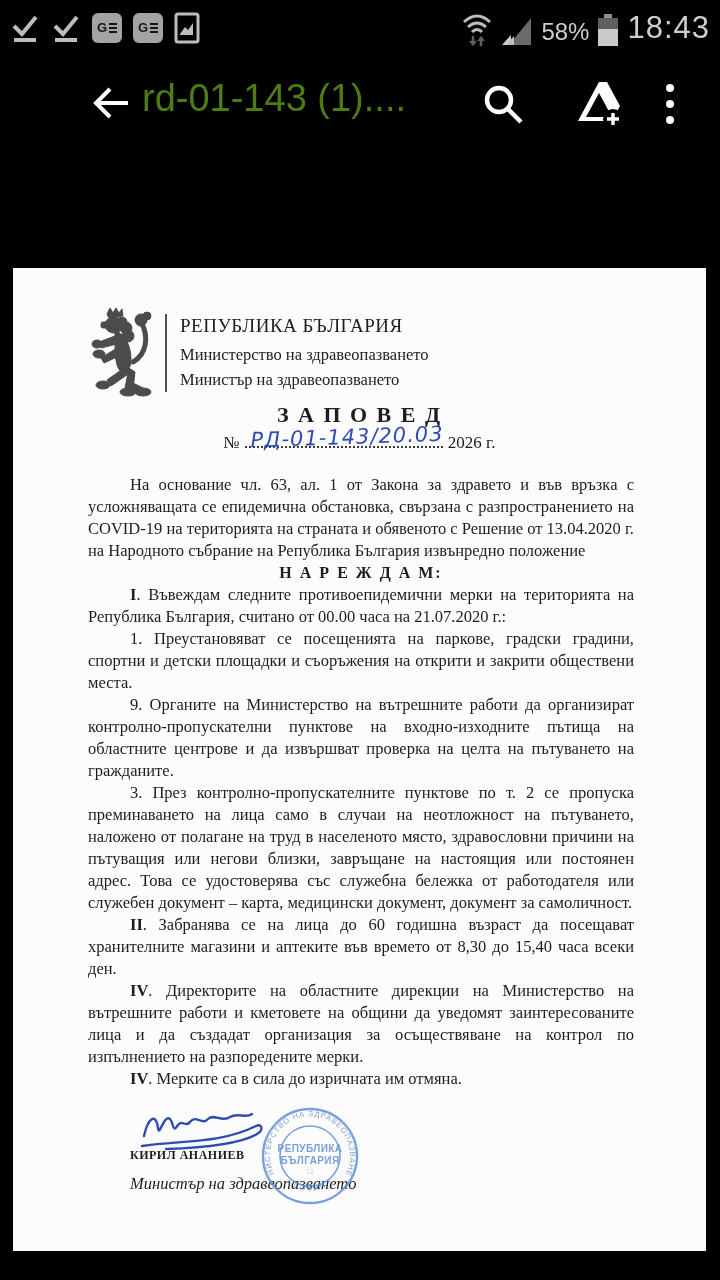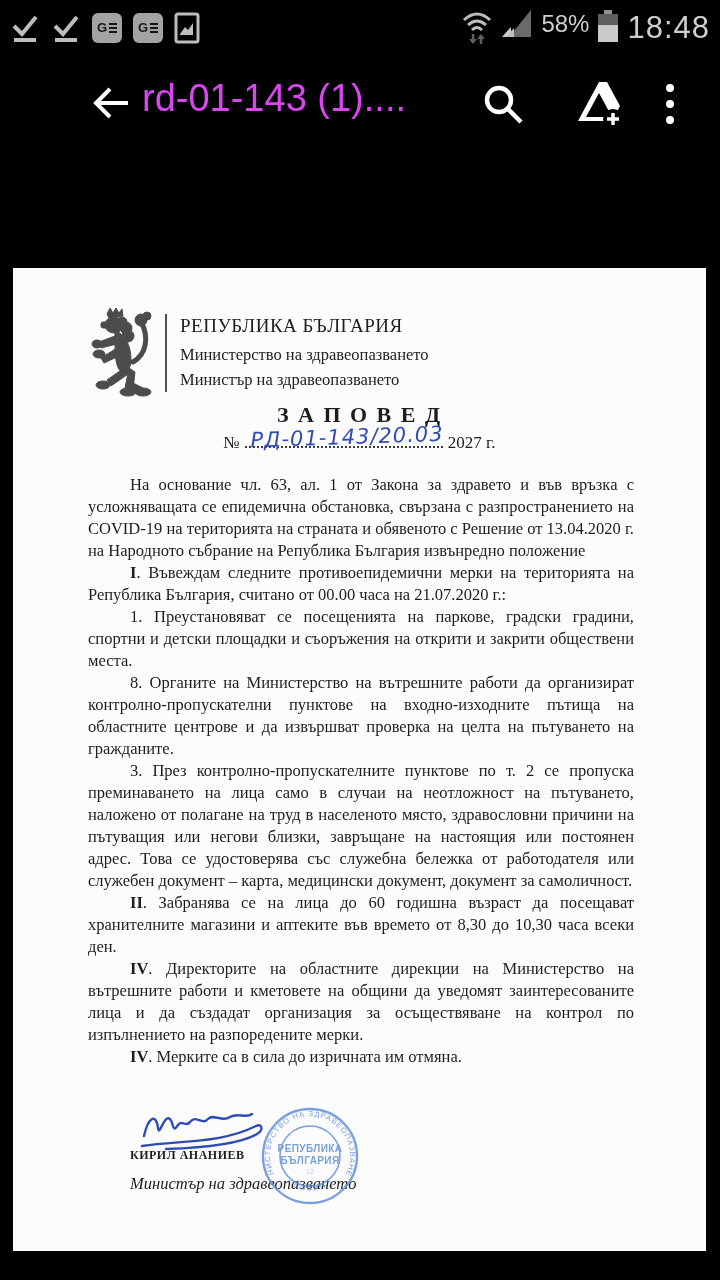--- a/index.html
+++ b/index.html
@@ -7,36 +7,36 @@
     --page-bg:#fcfcfc; --text-dark:#1d1d1d; --ink-blue:#2f4cb3; --stamp-blue:#5e8cd6;
   }
   *{margin:0;padding:0;box-sizing:border-box;}
   html,body{background:#000;}
   .screen{position:relative;width:720px;height:1280px;background:var(--bar-bg);overflow:hidden;
           font-family:"Liberation Sans",sans-serif;}
   
   .status-bar{position:absolute;top:0;left:0;width:720px;height:55px;display:flex;
               justify-content:space-between;align-items:center;padding:0 10px;}
   .sb-left{display:flex;align-items:center;gap:11px;}
-  .sb-right{display:flex;align-items:flex-start;gap:9px;}
+  .sb-right{display:flex;align-items:flex-end;gap:9px;}
   .sb-text{color:var(--time-grey);}
   .pct{font-size:24px;}
   .clock{font-size:31px;letter-spacing:1px;}
   .gnews{width:30px;height:30px;background:#a3a3a3;border-radius:6px;display:flex;
          align-items:center;justify-content:center;gap:2px;color:#161616;font-weight:bold;font-size:13px;}
   .gnews .bars{display:flex;flex-direction:column;gap:2px;}
   .gnews .bars i{display:block;width:8px;height:2px;background:#161616;}
   .battery{position:relative;width:20px;height:32px;}
   .battery .cap{position:absolute;top:0;left:6px;width:8px;height:4px;background:#8f8f8f;}
   .battery .body{position:absolute;top:4px;left:0;width:20px;height:28px;background:#5f5f5f;}
   .battery .fill{position:absolute;bottom:0;left:0;width:100%;height:58%;background:#c9c9c9;}
   
   .app-bar{position:absolute;top:55px;left:0;width:720px;height:95px;background:var(--bar-bg);}
   .back-btn{position:absolute;left:88px;top:28px;width:44px;height:40px;}
-  .app-title{position:absolute;left:142px;top:22px;color:#d946ef;font-size:38px;white-space:nowrap;}
+  .app-title{position:absolute;left:142px;top:22px;color:#4d7c0f;font-size:38px;white-space:nowrap;}
   .search-btn{position:absolute;left:480px;top:26px;width:46px;height:46px;}
   .drive-btn{position:absolute;left:572px;top:24px;width:54px;height:50px;}
   .menu-btn{position:absolute;left:652px;top:24px;width:36px;height:50px;display:flex;
             flex-direction:column;align-items:center;justify-content:center;gap:8px;}
   .menu-btn i{width:8px;height:8px;border-radius:50%;background:#fff;}
   
   .doc-area{position:absolute;top:220px;left:0;width:720px;height:1069px;margin-top:48px;}
   .page{position:absolute;left:13px;top:0;width:693px;height:983px;background:var(--page-bg);
         color:var(--text-dark);font-family:"Liberation Serif",serif;}
   .doc-header{position:absolute;left:78px;top:40px;display:flex;align-items:center;}
@@ -116,21 +116,21 @@
         <polygon points="29,0 29,27 7,27" fill="#6a6a6a"></polygon>
         <polygon points="12,18 12,27 4,27" fill="#c0c0c0"></polygon>
       </svg>
       <span class="sb-text pct">58%</span>
       <span class="battery">
         <span class="cap"></span>
           <span class="body">
             <span class="fill"></span>
           </span>
       </span>
-      <span class="sb-text clock">18:48</span>
+      <span class="sb-text clock">18:43</span>
     </div>
   </div>
 
   <div class="app-bar">
     <svg class="back-btn" viewBox="0 0 44 40">
       <line x1="40" y1="20" x2="8" y2="20" stroke="#fff" stroke-width="4"></line>
       <polyline points="22,6 8,20 22,34" stroke="#fff" stroke-width="4" fill="none"></polyline>
     </svg>
     <div class="app-title">rd-01-143 (1)....</div>
     <svg class="search-btn" viewBox="0 0 46 46">
@@ -184,30 +184,31 @@
         <div class="hdr-text">
           <div class="country">РЕПУБЛИКА БЪЛГАРИЯ</div>
           <div class="org">Министерство на здравеопазването</div>
           <div class="official">Министър на здравеопазването</div>
         </div>
       </div>
 
       <div class="doc-title">З А П О В Е Д</div>
 
       <div class="number-line">
-        <span>№</span><span class="dotted"><span class="handwritten">РД-01-143/20.03</span></span><span>2027 г.</span>
+        <span>№</span><span class="dotted"><span class="handwritten">РД-01-143/20.03</span></span><span>2026 г.</span>
       </div>
 
       <div class="doc-body">
         <p>На основание чл. 63, ал. 1 от Закона за здравето и във връзка с усложняващата се епидемична обстановка, свързана с разпространението на COVID-19 на територията на страната и обявеното с Решение от 13.04.2020 г. на Народното събрание на Република България извънредно положение</p>
+        <p class="order-heading">Н А Р Е Ж Д А М:</p>
         <p><span class="lead">I</span><span>. Въвеждам следните противоепидемични мерки на територията на Република България, считано от 00.00 часа на 21.07.2020 г.:</span></p>
         <p><span class="lead"></span><span>1. Преустановяват се посещенията на паркове, градски градини, спортни и детски площадки и съоръжения на открити и закрити обществени места.</span></p>
-        <p><span class="lead"></span><span>8. Органите на Министерство на вътрешните работи да организират контролно-пропускателни пунктове на входно-изходните пътища на областните центрове и да извършват проверка на целта на пътуването на гражданите.</span></p>
+        <p><span class="lead"></span><span>9. Органите на Министерство на вътрешните работи да организират контролно-пропускателни пунктове на входно-изходните пътища на областните центрове и да извършват проверка на целта на пътуването на гражданите.</span></p>
         <p><span class="lead"></span><span>3. През контролно-пропускателните пунктове по т. 2 се пропуска преминаването на лица само в случаи на неотложност на пътуването, наложено от полагане на труд в населеното място, здравословни причини на пътуващия или негови близки, завръщане на настоящия или постоянен адрес. Това се удостоверява със служебна бележка от работодателя или служебен документ – карта, медицински документ, документ за самоличност.</span></p>
-        <p><span class="lead">II</span><span>. Забранява се на лица до 60 годишна възраст да посещават хранителните магазини и аптеките във времето от 8,30 до 10,30 часа всеки ден.</span></p>
+        <p><span class="lead">II</span><span>. Забранява се на лица до 60 годишна възраст да посещават хранителните магазини и аптеките във времето от 8,30 до 15,40 часа всеки ден.</span></p>
         <p><span class="lead">IV</span><span>. Директорите на областните дирекции на Министерство на вътрешните работи и кметовете на общини да уведомят заинтересованите лица и да създадат организация за осъществяване на контрол по изпълнението на разпоредените мерки.</span></p>
         <p><span class="lead">IV</span><span>. Мерките са в сила до изричната им отмяна.</span></p>
       </div>
 
       <svg class="sig-svg" viewBox="0 0 145 52">
         <path d="M8,32 C12,14 20,8 22,24 C23,34 28,10 34,15 C38,19 36,30 42,21 C46,15 50,24 54,18 C60,10 66,22 72,15 C78,9 86,19 94,13 C102,8 110,15 116,10"></path>
         <path d="M6,42 C44,36 84,40 120,22 C126,19 128,26 121,30 C102,41 60,44 30,45"></path>
       </svg>
       <div class="sig-name">КИРИЛ АНАНИЕВ</div>
       <div class="sig-role">Министър на здравеопазването</div>

